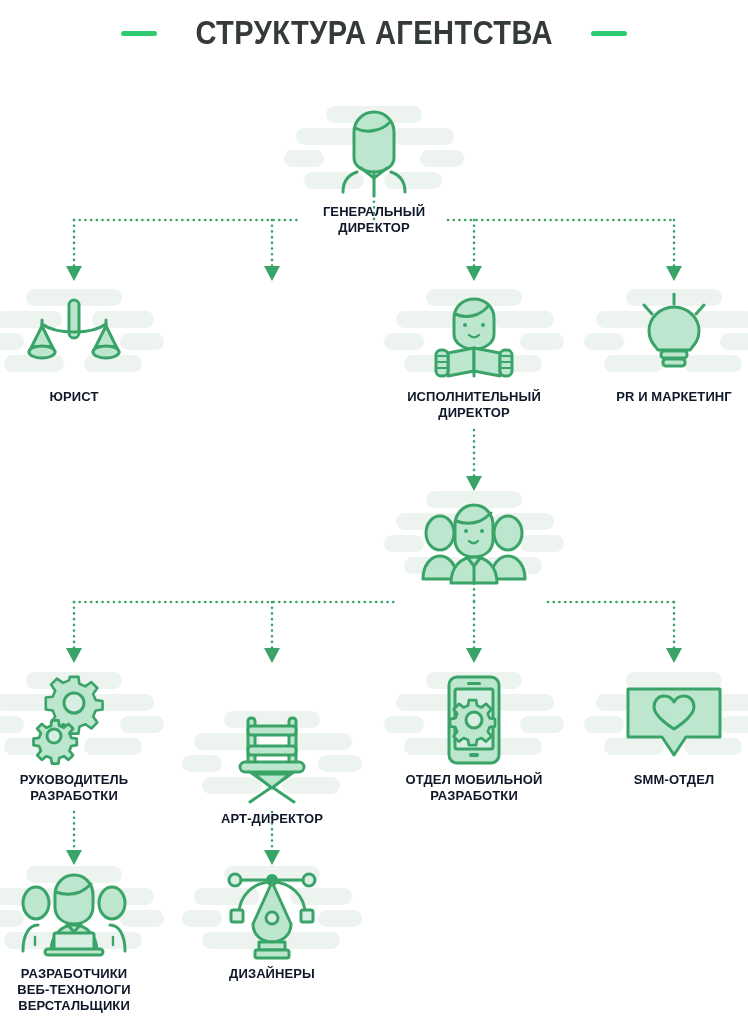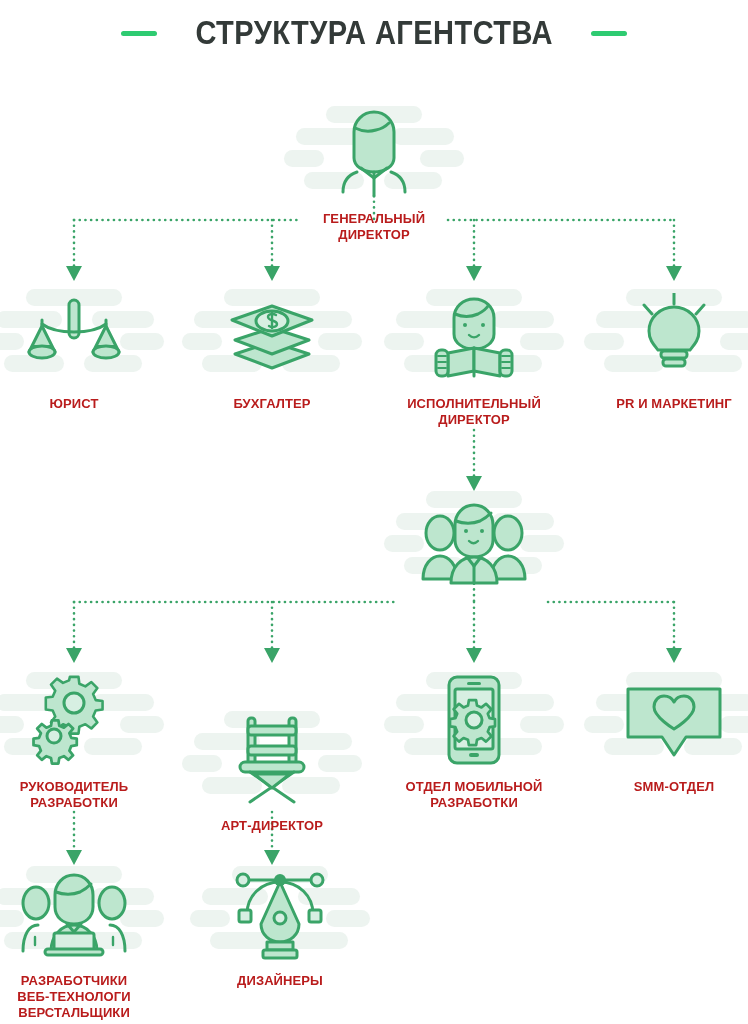--- a/index.html
+++ b/index.html
@@ -26,21 +26,21 @@
   svg.links{position:absolute;top:0;left:0;width:748px;height:1024px;pointer-events:none;}
 
   
   .node{position:absolute;width:188px;text-align:center;}
   .icon-box{position:relative;width:188px;height:104px;margin:0 auto;}
   .bgbars{position:absolute;inset:0;}
   .bgbars i{position:absolute;display:block;background:#edf4f0;border-radius:9px;height:17px;}
   .glyph{position:absolute;left:0;top:0;width:188px;height:104px;
          display:flex;align-items:center;justify-content:center;}
   .label{
-    margin-top:7px;font-size:13px;font-weight:bold;color:#b91c1c;
+    margin-top:0;font-size:13px;font-weight:bold;color:#0f172a;
     line-height:1.22;letter-spacing:0.1px;text-transform:uppercase;
   }
   .label span{display:block;}
 </style>
 </head>
 <body>
 
 <div id="chart">
 
   <div class="title-wrap">
@@ -150,48 +150,20 @@
             <ellipse cx="80" cy="58" rx="13" ry="6"></ellipse>
           </g>
         </svg>
       </div>
     </div>
     <div class="label">
       <span>ЮРИСТ</span>
     </div>
   </div>
 
-  <div class="node" style="left:178px;top:285px;">
-    <div class="icon-box">
-      <div class="bgbars">
-        <i style="left:46px;top:4px;width:96px;"></i>
-        <i style="left:16px;top:26px;width:66px;"></i>
-        <i style="left:112px;top:26px;width:62px;"></i>
-        <i style="left:4px;top:48px;width:40px;"></i>
-        <i style="left:140px;top:48px;width:44px;"></i>
-        <i style="left:24px;top:70px;width:60px;"></i>
-        <i style="left:104px;top:70px;width:58px;"></i>
-      </div>
-      <div class="glyph">
-        <svg width="98" height="82" viewBox="0 0 98 82">
-          <g fill="#bde6ce" stroke="#3aa468" stroke-width="3" stroke-linecap="round" stroke-linejoin="round">
-            <path d="M49 46L12 58l37 14 37-14z"></path>
-            <path d="M49 32L12 44l37 14 37-14z"></path>
-            <path d="M49 10L9 24l40 16 40-16z"></path>
-            <ellipse cx="49" cy="25" rx="16" ry="10" fill="#d7efe2"></ellipse>
-            <path d="M53 19c-3-2-8-1-8 2 0 4 9 3 9 7 0 3-5 4-8 2" fill="none" stroke-width="2.4"></path>
-            <path d="M49 16v16" fill="none" stroke-width="2.4"></path>
-          </g>
-        </svg>
-      </div>
-    </div>
-    <div class="label">
-      <span>БУХГАЛТЕР</span>
-    </div>
-  </div>
 
   <div class="node" style="left:380px;top:285px;">
     <div class="icon-box">
       <div class="bgbars">
         <i style="left:46px;top:4px;width:96px;"></i>
         <i style="left:16px;top:26px;width:66px;"></i>
         <i style="left:112px;top:26px;width:62px;"></i>
         <i style="left:4px;top:48px;width:40px;"></i>
         <i style="left:140px;top:48px;width:44px;"></i>
         <i style="left:24px;top:70px;width:60px;"></i>
@@ -423,21 +395,21 @@
         </svg>
       </div>
     </div>
     <div class="label">
       <span>РАЗРАБОТЧИКИ</span>
       <span>ВЕБ-ТЕХНОЛОГИ</span>
       <span>ВЕРСТАЛЬЩИКИ</span>
     </div>
   </div>
 
-  <div class="node" style="left:186px;top:862px;">
+  <div class="node" style="left:178px;top:862px;">
     <div class="icon-box">
       <div class="bgbars">
         <i style="left:46px;top:4px;width:96px;"></i>
         <i style="left:16px;top:26px;width:66px;"></i>
         <i style="left:112px;top:26px;width:62px;"></i>
         <i style="left:4px;top:48px;width:40px;"></i>
         <i style="left:140px;top:48px;width:44px;"></i>
         <i style="left:24px;top:70px;width:60px;"></i>
         <i style="left:104px;top:70px;width:58px;"></i>
       </div>

